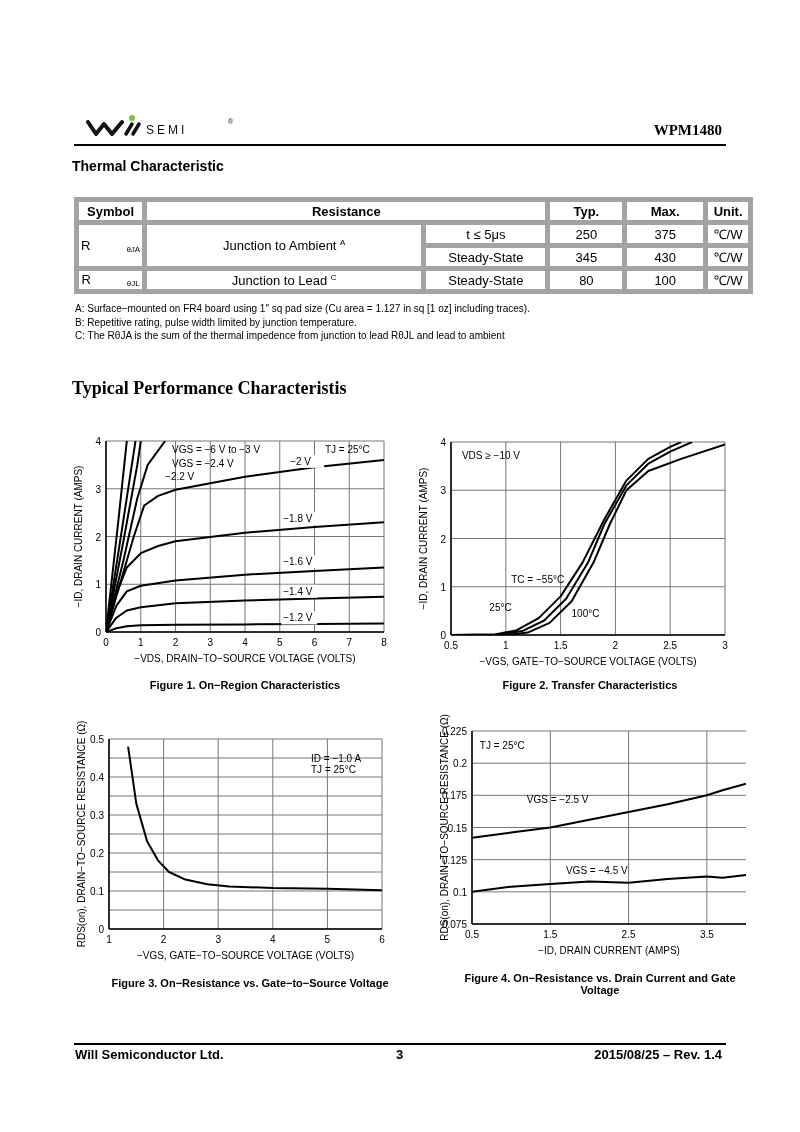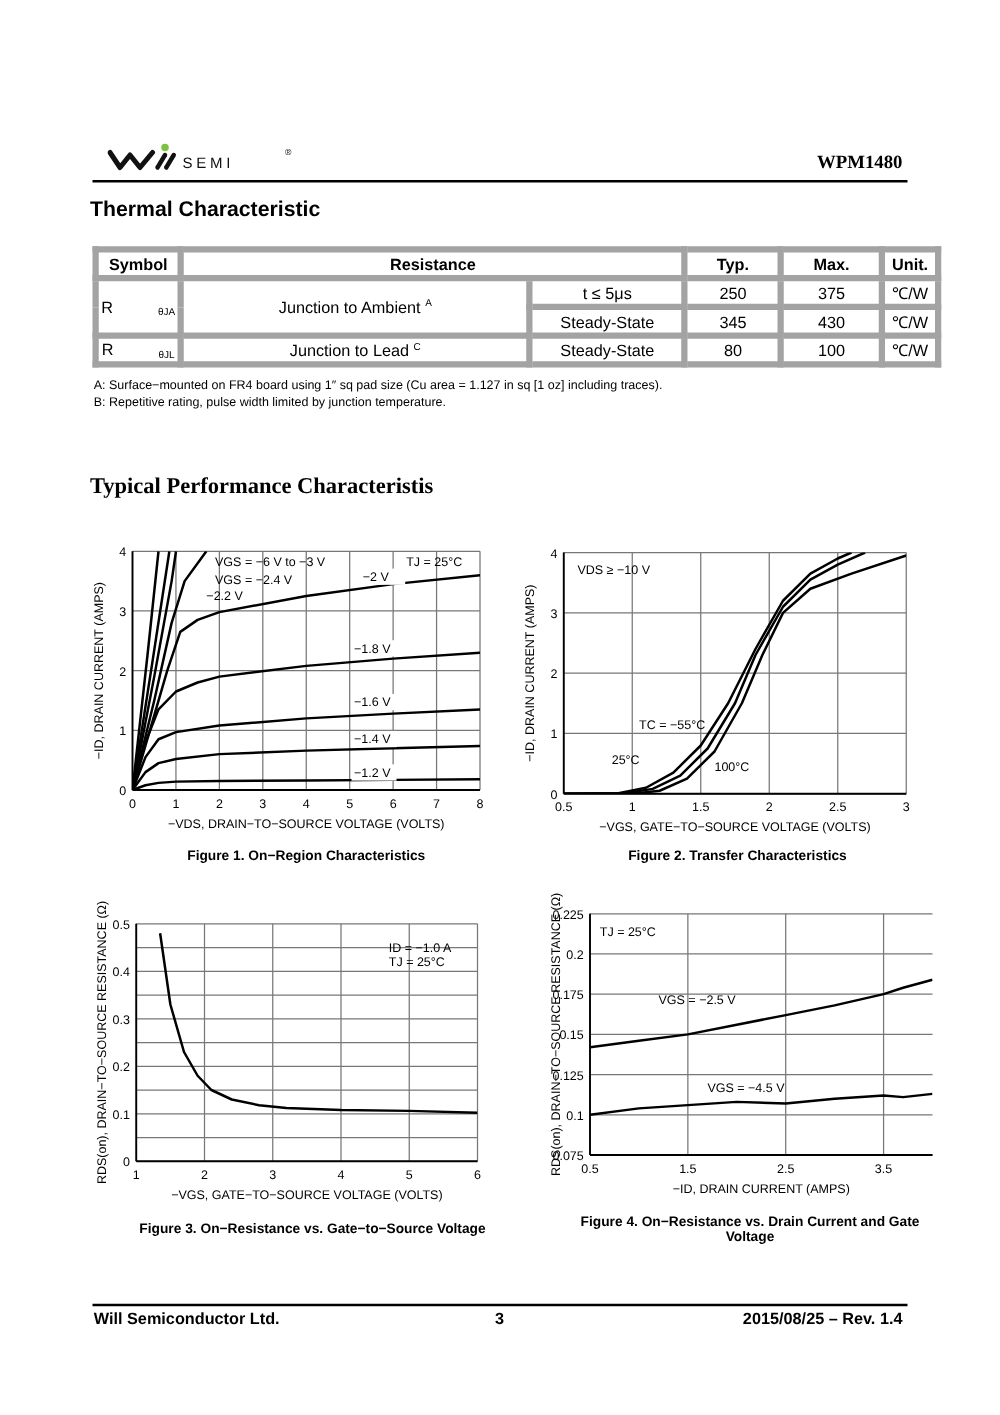--- a/index.html
+++ b/index.html
@@ -2,21 +2,21 @@
 <html><head>
 <meta charset="utf-8">
 <style>
   html, body { margin:0; padding:0; background:#fff; }
   body { width:800px; height:1132px; position:relative; font-family:"Liberation Sans", sans-serif; color:#000; overflow:hidden; }
   .abs { position:absolute; }
   .logo { left:86px; top:112px; width:160px; height:28px; }
   .logo svg { display:block; }
   .partno { right:78px; top:122px; font-family:"Liberation Serif", serif; font-weight:bold; font-size:15px;text-align:center; }
   .hdr-rule { left:74px; top:144px; width:652px; height:2px; background:#000; }
-  .sec1 { left:72px; top:158px; font-weight:bold; font-size:17px; }
+  .sec1 { left:72px; top:158px; font-weight:bold; font-size:14px; }
   table.thermal { position:absolute; left:74px; top:197px; width:679px; border-collapse:collapse; font-size:13px; }
   table.thermal td, table.thermal th { border:5px solid #a3a3a3; text-align:center; height:18px; padding:0 2px; }
   table.thermal th { font-weight:bold; font-size:13px; }
   .sub { font-size:8px; vertical-align:-2px;margin-left:36px; }
   .sup { font-size:8px; vertical-align:5px; }
   .notes { left:75px; top:302px; font-size:10px; line-height:13.5px; }
   .sec2 { left:72px; top:378px; font-family:"Liberation Serif", serif; font-weight:bold; font-size:18px; }
   .chart { position:absolute; }
   .chart svg { display:block; overflow:visible; }
   .cap { position:absolute; font-weight:bold; font-size:11px; text-align:center; }
@@ -80,20 +80,21 @@
     <td>80</td>
     <td>100</td>
     <td>℃/W</td>
   </tr>
 </tbody>
   </table>
 
 <div class="abs notes">
   <div>A: Surface−mounted on FR4 board using 1″ sq pad size (Cu area = 1.127 in sq [1 oz] including traces).</div>
   <div>B: Repetitive rating, pulse width limited by junction temperature.</div>
+  <div>C: The RθJA is the sum of the thermal impedence from junction to lead RθJL and lead to ambient</div>
 </div>
 
 <div class="abs sec2">Typical Performance Characteristis</div>
 
 <div class="chart" id="chart0" style="left:106px;top:441px;">
     <svg width="278" height="191">
       <line x1="0" y1="0" x2="0" y2="191" stroke="#777" stroke-width="1"></line>
       <text x="0" y="205" font-size="10" text-anchor="middle">0</text>
       <line x1="34.75" y1="0" x2="34.75" y2="191" stroke="#777" stroke-width="1"></line>
       <text x="34.75" y="205" font-size="10" text-anchor="middle">1</text>

